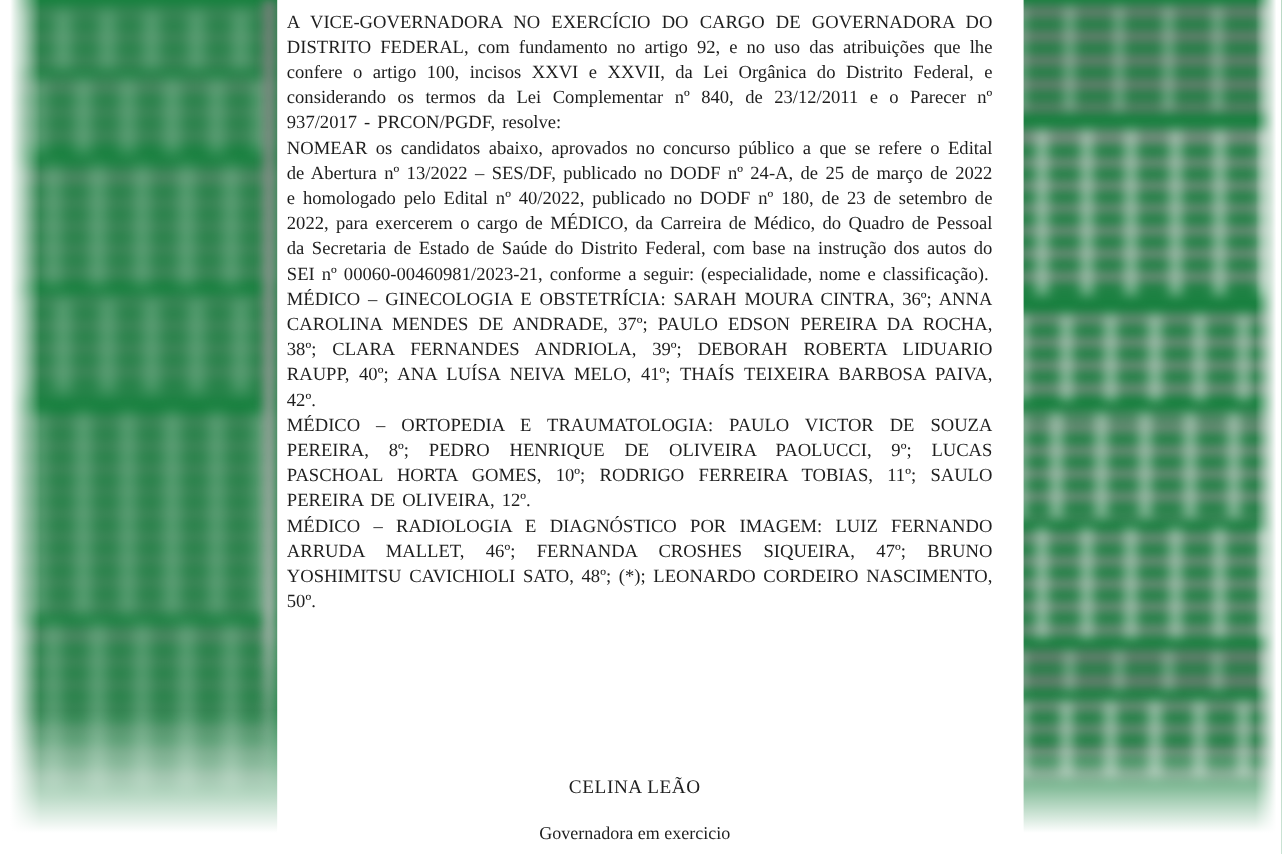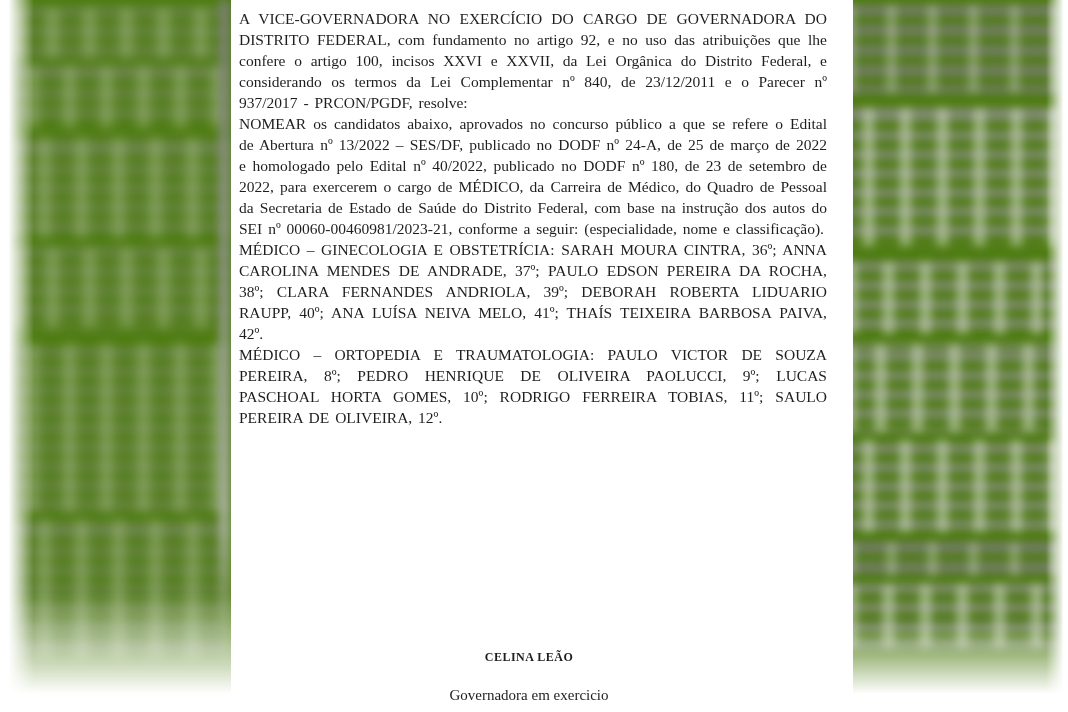--- a/index.html
+++ b/index.html
@@ -1,21 +1,21 @@
 <!DOCTYPE html>
 <html lang="pt"><head>
 <meta charset="utf-8">
 <title>DODF - Nomeação</title>
 <style>
   html, body { margin: 0; padding: 0; background: #ffffff; }
   .stage {
     position: relative;
     width: 1068px;
     height: 712px;
-    background: #4d7c0f;
+    background: #15803d;
     overflow: hidden;
     font-family: "Liberation Serif", "DejaVu Serif", serif;
   }
 
   
   .bg-col { position: absolute; top: 0; bottom: 0; }
   .bg-col-left  { left: 10px;  width: 218px; }
   .bg-col-right { left: 846px; width: 216px; }
 
   .bp {
@@ -66,21 +66,21 @@
     font-size: 15.5px;
     line-height: 21px;
     text-align: justify;
     word-spacing: 2px;
   }
   .doc-text p { margin: 0; }
   .signature {
     position: absolute; left: 0; right: 26px; bottom: 6px;
     text-align: center; color: #1e1e1e;
   }
-  .signature .sig-name  { font-size: 12px; line-height: 22px; letter-spacing: 0.5px; font-weight: bold; }
+  .signature .sig-name  { font-size: 16px; line-height: 22px; letter-spacing: 0.5px; }
   .signature .sig-title { font-size: 15px; line-height: 22px; margin-top: 16px; }
 </style>
 </head>
 <body>
 
 <div class="stage">
 
   <div class="bg-col bg-col-left">
     <div class="bp" style="top:8px;   height:50px;"></div>
     <div class="bp alt" style="top:66px;  height:62px;"></div>
@@ -106,20 +106,21 @@
   <div class="fade fade-right"></div>
   <div class="fade fade-bottom-left"></div>
   <div class="fade fade-bottom-right"></div>
 
   <div class="doc-panel">
     <div class="doc-text">
       <p>A VICE-GOVERNADORA NO EXERCÍCIO DO CARGO DE GOVERNADORA DO DISTRITO FEDERAL, com fundamento no artigo 92, e no uso das atribuições que lhe confere o artigo 100, incisos XXVI e XXVII, da Lei Orgânica do Distrito Federal, e considerando os termos da Lei Complementar nº 840, de 23/12/2011 e o Parecer nº 937/2017 - PRCON/PGDF, resolve:</p>
       <p>NOMEAR os candidatos abaixo, aprovados no concurso público a que se refere o Edital de Abertura nº 13/2022 – SES/DF, publicado no DODF nº 24-A, de 25 de março de 2022 e homologado pelo Edital nº 40/2022, publicado no DODF nº 180, de 23 de setembro de 2022, para exercerem o cargo de MÉDICO, da Carreira de Médico, do Quadro de Pessoal da Secretaria de Estado de Saúde do Distrito Federal, com base na instrução dos autos do SEI nº 00060-00460981/2023-21, conforme a seguir: (especialidade, nome e classificação).</p>
       <p>MÉDICO – GINECOLOGIA E OBSTETRÍCIA: SARAH MOURA CINTRA, 36º; ANNA CAROLINA MENDES DE ANDRADE, 37º; PAULO EDSON PEREIRA DA ROCHA, 38º; CLARA FERNANDES ANDRIOLA, 39º; DEBORAH ROBERTA LIDUARIO RAUPP, 40º; ANA LUÍSA NEIVA MELO, 41º; THAÍS TEIXEIRA BARBOSA PAIVA, 42º.</p>
       <p>MÉDICO – ORTOPEDIA E TRAUMATOLOGIA: PAULO VICTOR DE SOUZA PEREIRA, 8º; PEDRO HENRIQUE DE OLIVEIRA PAOLUCCI, 9º; LUCAS PASCHOAL HORTA GOMES, 10º; RODRIGO FERREIRA TOBIAS, 11º; SAULO PEREIRA DE OLIVEIRA, 12º.</p>
+      <p>MÉDICO – RADIOLOGIA E DIAGNÓSTICO POR IMAGEM: LUIZ FERNANDO ARRUDA MALLET, 46º; FERNANDA CROSHES SIQUEIRA, 47º; BRUNO YOSHIMITSU CAVICHIOLI SATO, 48º; (*); LEONARDO CORDEIRO NASCIMENTO, 50º.</p>
     </div>
     <div class="signature">
       <div class="sig-name">CELINA LEÃO</div>
       <div class="sig-title">Governadora em exercicio</div>
     </div>
   </div>
 
 </div>
 
 </body></html>

